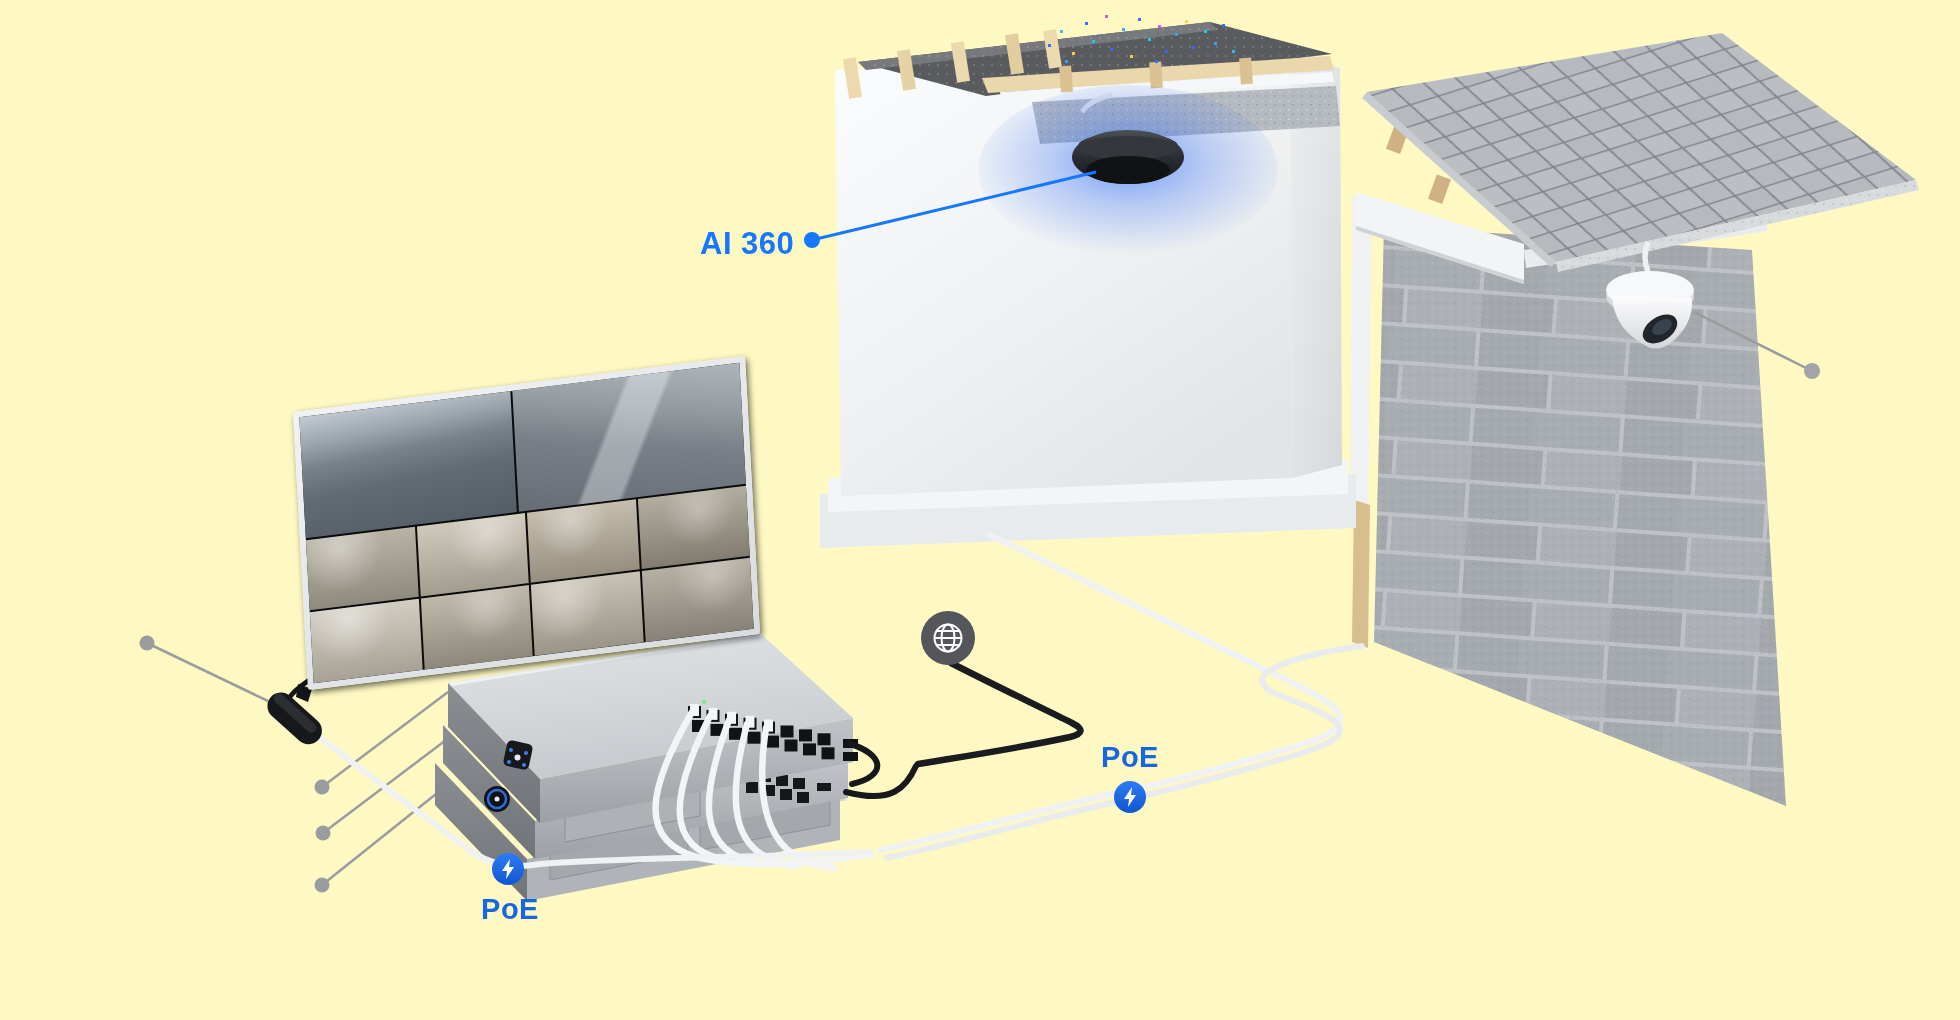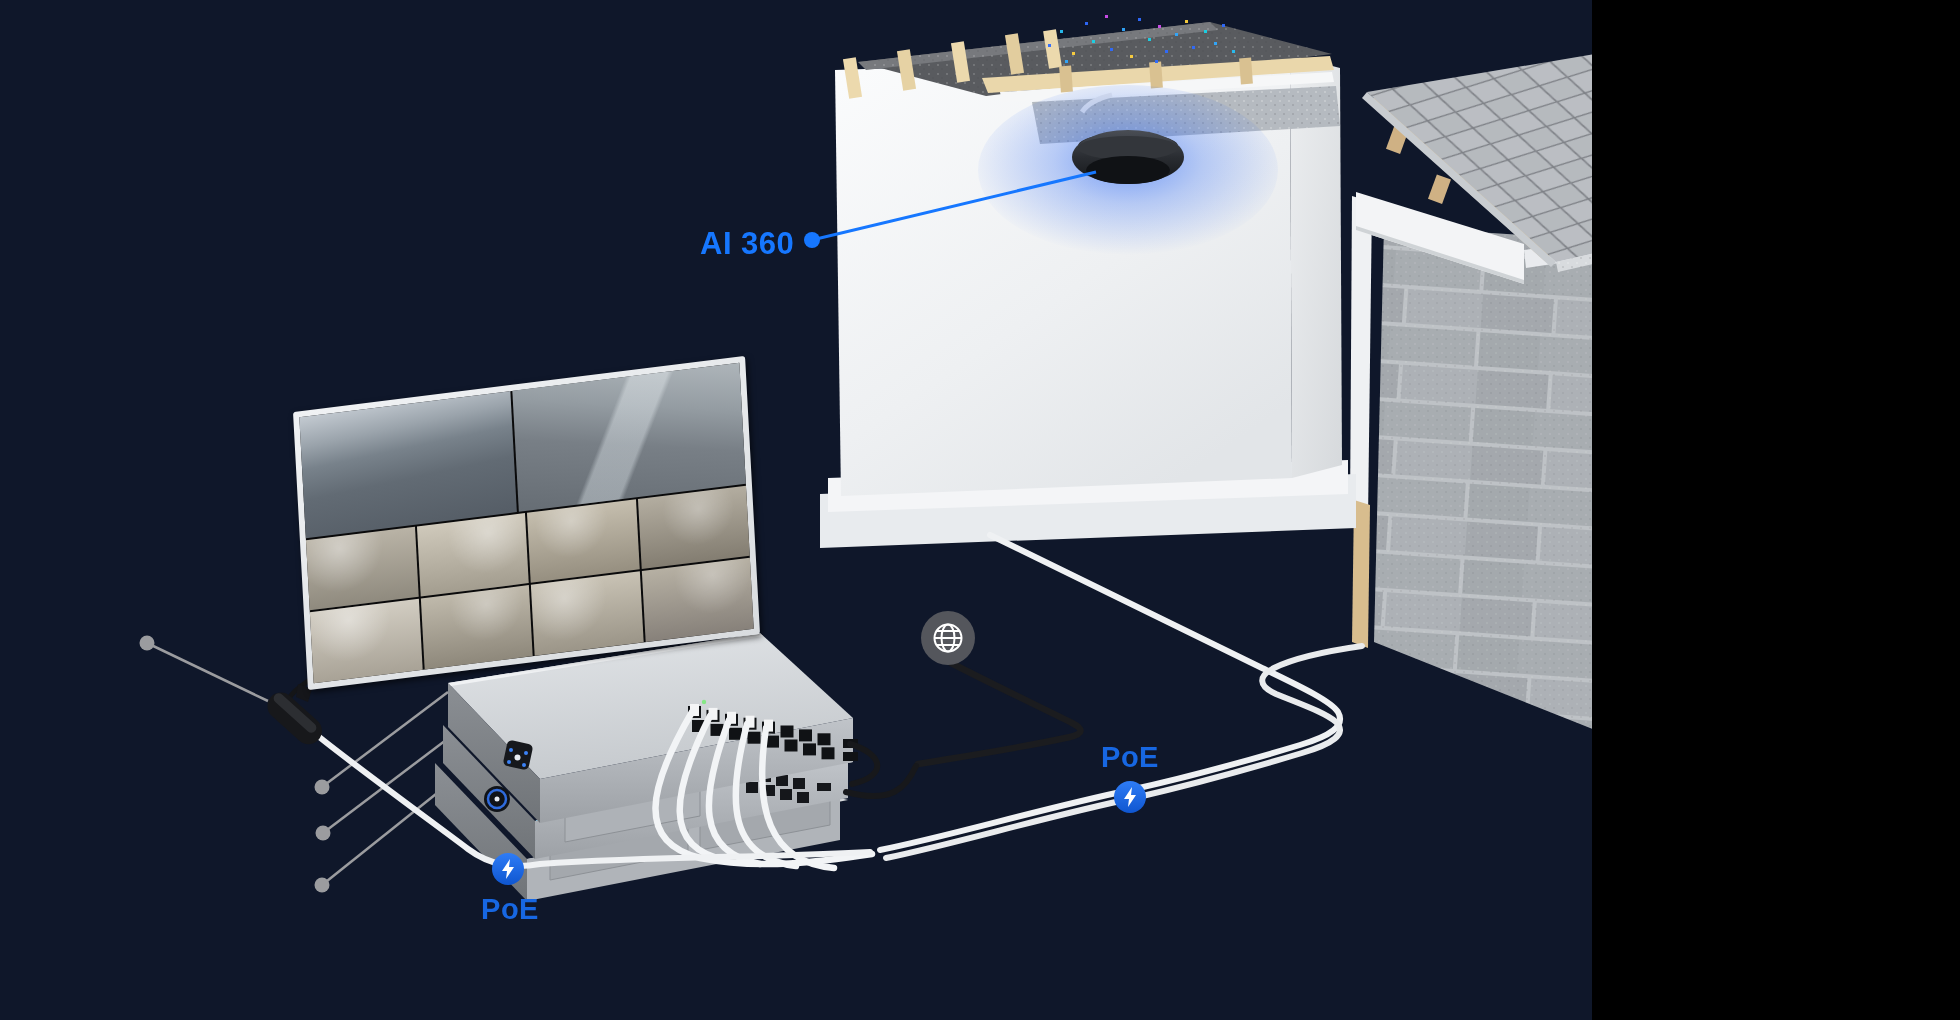--- a/index.html
+++ b/index.html
@@ -1,16 +1,16 @@
 <!DOCTYPE html>
 <html><head>
 <meta charset="utf-8">
 <style>
   html,body{margin:0;padding:0;background:#000;}
-  #stage{position:relative;width:1592px;height:1020px;background:#0f172a;overflow:hidden;
+  #stage{position:relative;width:1960px;height:1020px;background:#fef9c3;overflow:hidden;
          font-family:"Liberation Sans",sans-serif;}
   #scene-svg{position:absolute;left:0;top:0;}
   .callout{position:absolute;font-weight:bold;letter-spacing:.5px;}
   #lbl-ai360{left:700px;top:226px;font-size:31px;color:#1677FF;}
   #lbl-poe1{left:478px;top:893px;width:64px;text-align:center;font-size:29px;color:#1767E2;}
   #lbl-poe2{left:1098px;top:741px;width:64px;text-align:center;font-size:29px;color:#1767E2;}
   
   #monitor{position:absolute;left:0;top:0;width:452px;height:278px;
     transform:matrix(1,-0.124,0.054,1,293,412);transform-origin:0 0;
     background:linear-gradient(160deg,#f0f2f4,#d9dcdf);border-radius:3px;

